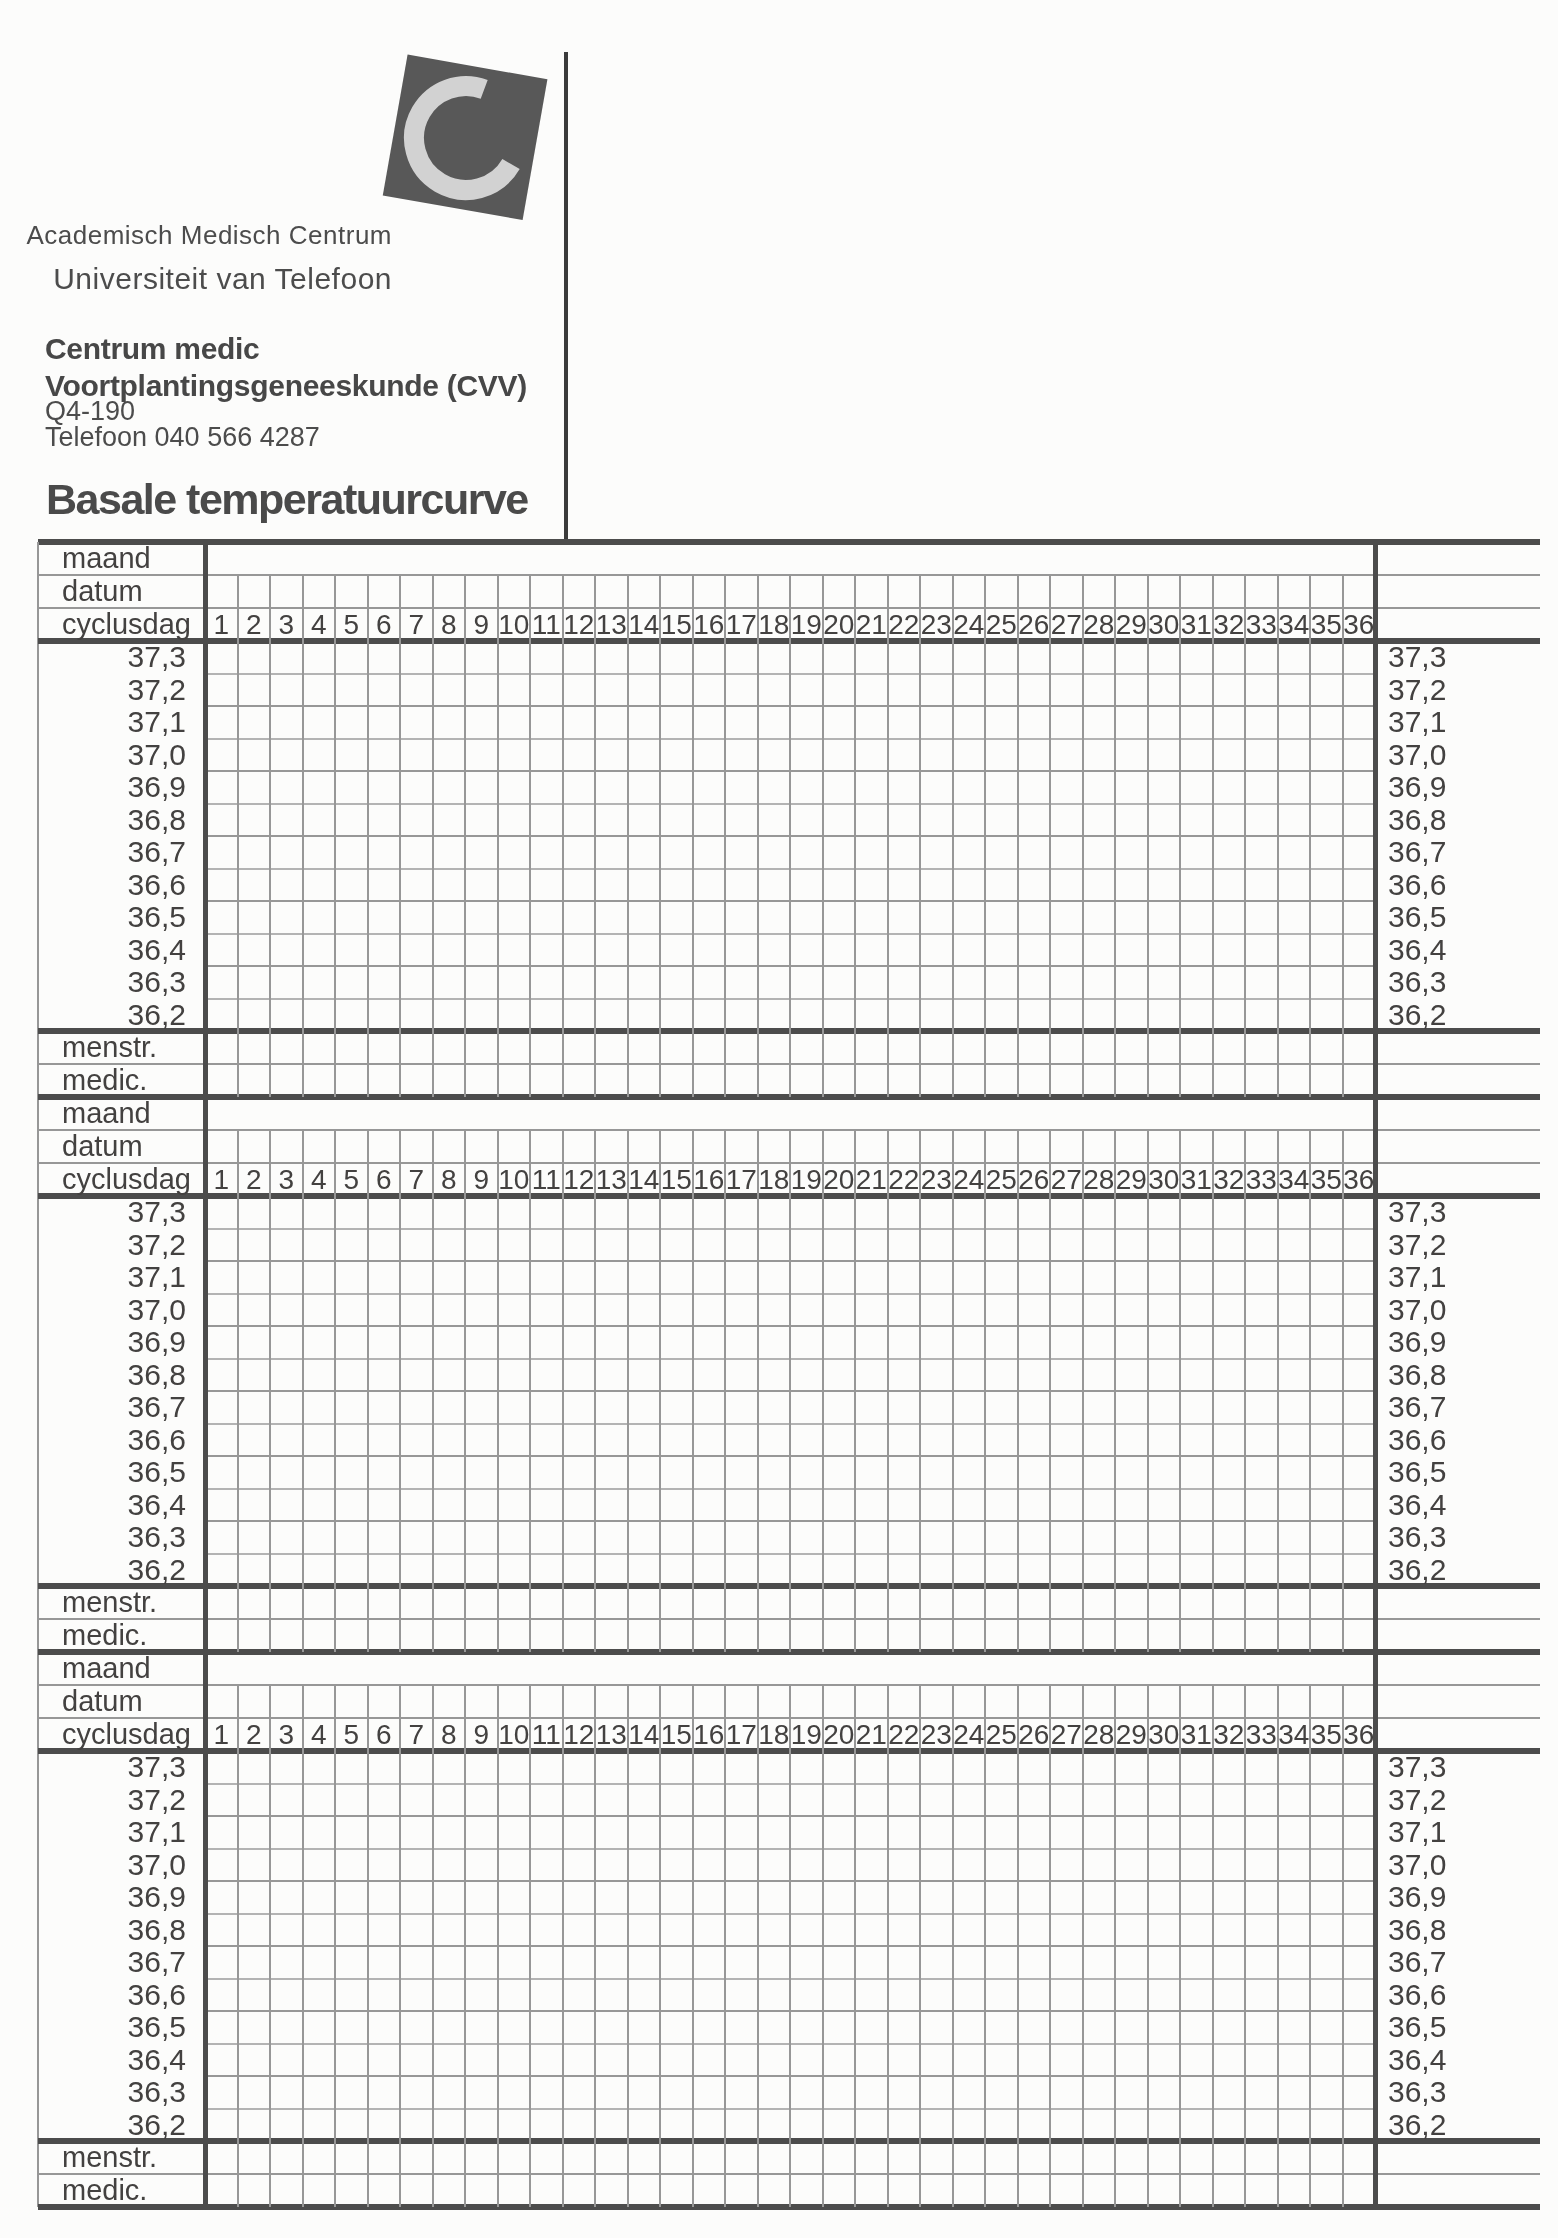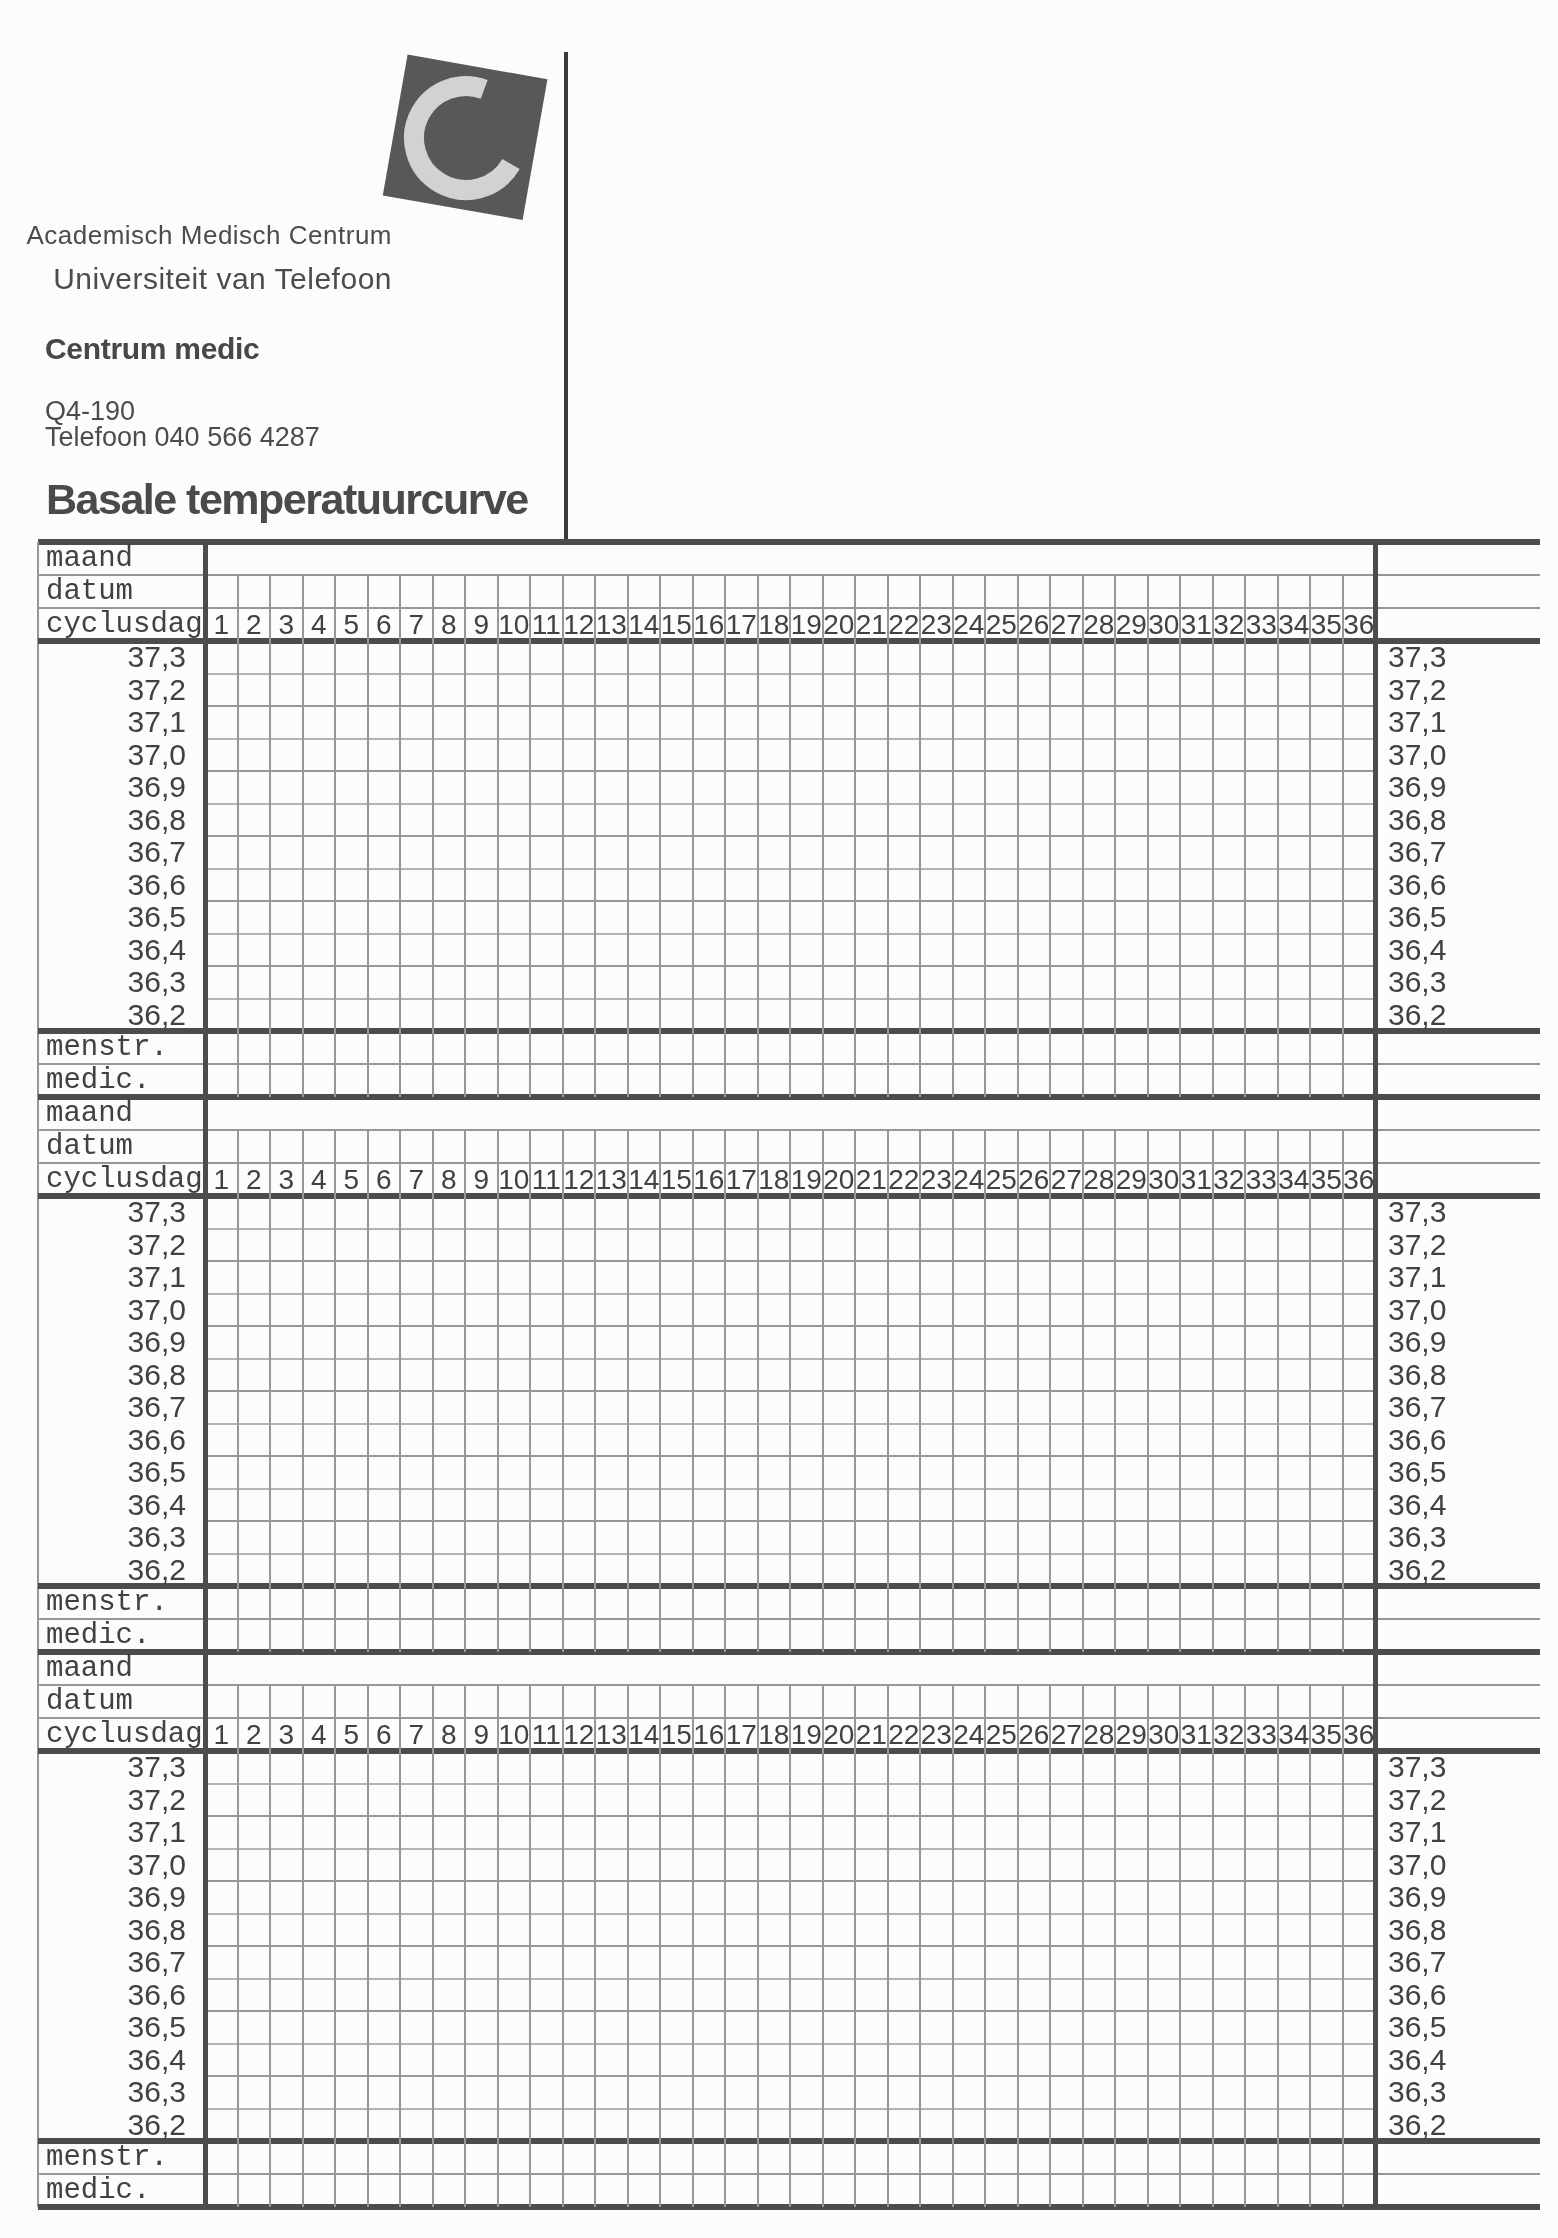--- a/index.html
+++ b/index.html
@@ -31,21 +31,21 @@
   .phone{ top:424px;}
   .title{ position:absolute; left:46px; top:478px; line-height:1; font-weight:bold;
           font-size:43px; color:#4a4a4a; letter-spacing:-1.5px;}
   
   .ln{ position:absolute; }
   .ln.h{ background:var(--thin); height:2px;}
   .ln.h.lt{ background:var(--thinlight);}
   .ln.v{ background:var(--thin); width:2px;}
   .ln.hk{ background:var(--thick); height:6px;}
   .ln.vk{ background:var(--thick); width:5px;}
-  .rowlab{ position:absolute; left:46px; font-size:29px; line-height:33px; color:var(--ink);font-family:Liberation Mono, monospace;}
+  .rowlab{ position:absolute; left:62px; font-size:29px; line-height:33px; color:var(--ink);}
   .daynum{ position:absolute; font-size:28px; line-height:33px; text-align:center; color:var(--ink);}
   .tlab{ position:absolute; font-size:30px; line-height:33px; color:var(--ink);}
   .tlab.left{ left:0; width:186px; text-align:right;}
   .tlab.right{ left:1388px; text-align:left;}
 </style>
 </head>
 <body>
 
 <div class="page">
 
@@ -53,20 +53,21 @@
     <g transform="rotate(10 88 90)">
       <rect x="16" y="18" width="142" height="143" fill="#585858"></rect>
       <circle cx="88" cy="90" r="52" fill="none" stroke="#d2d2d2" stroke-width="20" stroke-dasharray="236 91" transform="rotate(20 88 90)"></circle>
     </g>
   </svg>
   <div class="vrule"></div>
 
   <div class="org-line org1">Academisch Medisch Centrum</div>
   <div class="org-line org2">Universiteit van Telefoon</div>
   <div class="dept dept1">Centrum medic</div>
+  <div class="dept dept2">Voortplantingsgeneeskunde (CVV)</div>
   <div class="plain room">Q4-190</div>
   <div class="plain phone">Telefoon 040 566 4287</div>
   <div class="title">Basale temperatuurcurve</div>
 
   <div id="table-layer">
       <div class="ln hk" style="left: 38px; top: 539px; width: 1502px;"></div>
       <div class="ln v" style="left: 37px; top: 542px; height: 1665px;"></div>
       <div class="ln h" style="left: 38px; top: 574px; width: 1502px;"></div>
       <div class="ln h" style="left: 38px; top: 607px; width: 1502px;"></div>
       <div class="ln hk" style="left: 38px; top: 638px; width: 1502px;"></div>

